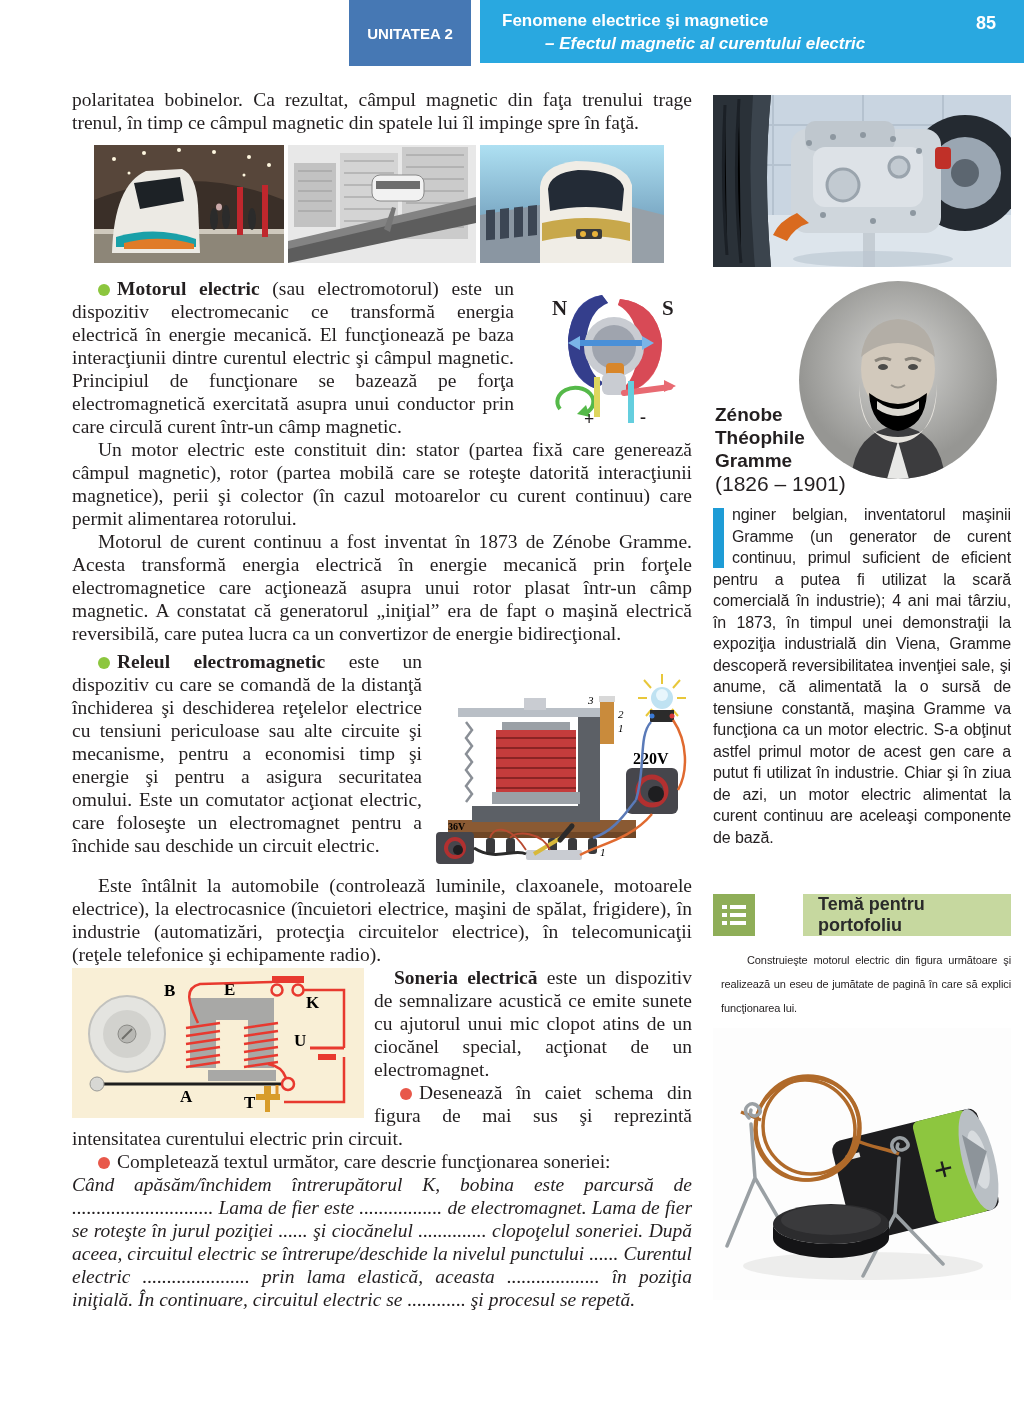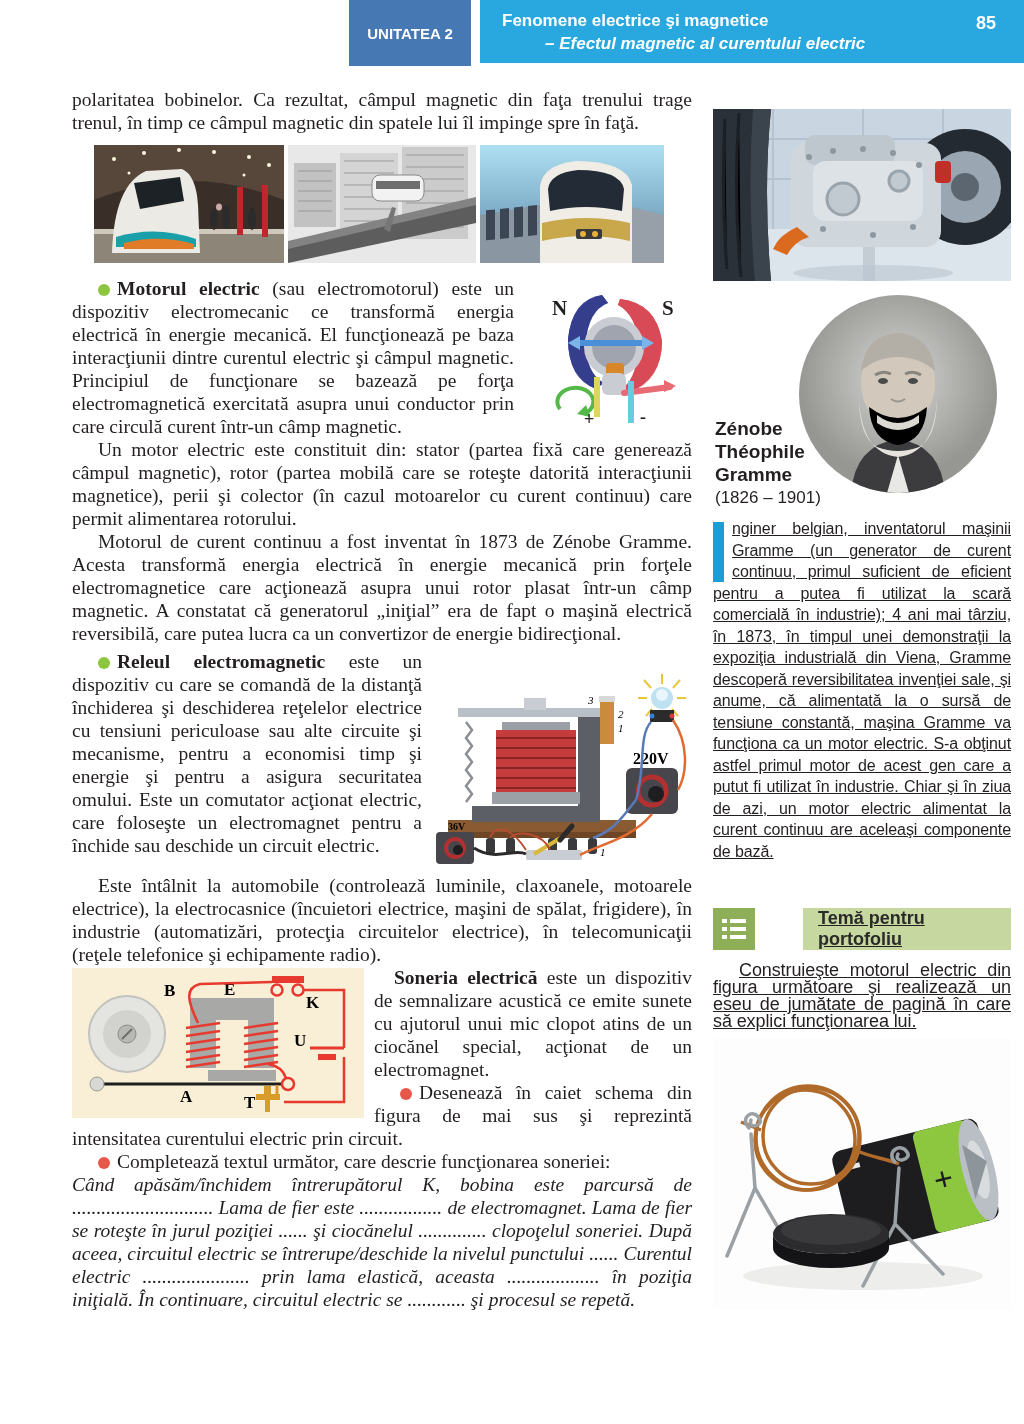--- a/index.html
+++ b/index.html
@@ -12,21 +12,21 @@
               display:flex; align-items:center; justify-content:center;
               font-family:"Liberation Sans", sans-serif; font-weight:bold; font-size:15px; color:#fff; }
   .hdr-band { position:absolute; left:480px; top:0; width:544px; height:63px; background:#29a8e0;
               font-family:"Liberation Sans", sans-serif; color:#fff; }
   .hdr-title1 { position:absolute; left:22px; top:11px; font-size:17px; font-weight:bold; }
   .hdr-title2 { position:absolute; left:22px; top:34px; font-size:17px; font-weight:bold; font-style:italic;margin-left:43px; }
   .hdr-page  { position:absolute; right:28px; top:13px; font-size:18px; font-weight:bold; }
 
   
   .col-left  { position:absolute; left:72px;  top:88px;  width:620px; }
-  .col-right { position:absolute; left:713px; top:109px;  width:298px;text-decoration:underline; }
+  .col-right { position:absolute; left:713px; top:95px;  width:298px; }
 
   .body { font-size:19.5px; line-height:23px; text-align:justify; }
   .ind  { text-indent:26px; }
   .lead { font-weight:bold; }
   .dot  { display:inline-block; width:12px; height:12px; border-radius:50%; vertical-align:-1px; margin-right:7px; }
   .dot-green { background:#8cc63e; }
   .dot-red   { background:#e8584a; }
 
   .train-row { display:flex; gap:4px; margin:11px 0 14px 22px; }
   .train-row svg { display:block; }
@@ -37,31 +37,31 @@
 
   .apply-head { display:flex; align-items:center; gap:9px; margin:26px 0 7px 0;
                 font-family:"Liberation Sans", sans-serif; font-weight:bold; font-size:19px; color:#e8392f; }
   .italic-ex { font-style:italic; }
 
   
   .portrait-block { position:relative; height:220px; margin-top:10px; }
   .portrait-svg { position:absolute; right:14px; top:0; }
   .sci-name { position:absolute; left:2px; top:122px; font-family:"Liberation Sans", sans-serif; }
   .sci-name .nm { font-weight:bold; font-size:19px; line-height:23px; color:#231f20; }
-  .sci-name .yr { font-size:17px; line-height:23px; }
+  .sci-name .yr { font-size:21px; line-height:23px; }
   .bio { margin-top:3px; font-family:"Liberation Sans", sans-serif; font-size:16px; line-height:21.5px;
          text-align:justify; letter-spacing:-0.1px; }
   .dropbar { float:left; width:11px; height:60px; background:#1e9cd6; margin:4px 8px 0 0; }
 
   .banner { display:flex; height:42px; margin-top:46px;gap:48px; }
   .banner-icon { width:42px; height:42px; background:#8fae58; display:flex; align-items:center; justify-content:center; flex:0 0 42px; }
   .banner-label { flex:1; background:#c6d89f; display:flex; align-items:center; padding-left:15px;
                   font-family:"Liberation Sans", sans-serif; font-weight:bold; font-size:18px; color:#2a2a2a; }
-  .portfolio-text { margin-top:12px; font-family:"Liberation Sans", sans-serif; font-size:18px;
-                    line-height:17px; text-align:justify; text-indent:26px; letter-spacing:-0.1px; }
+  .portfolio-text { margin-top:12px; font-family:"Liberation Sans", sans-serif; font-size:11px;
+                    line-height:24px; text-align:justify; text-indent:26px; letter-spacing:-0.1px;margin-left:8px; }
 
   svg text { font-family:"Liberation Serif", serif; }
 </style>
 </head>
 <body>
 
 <div class="page">
 
   <div class="hdr-unit">
     <span>UNITATEA 2</span>

